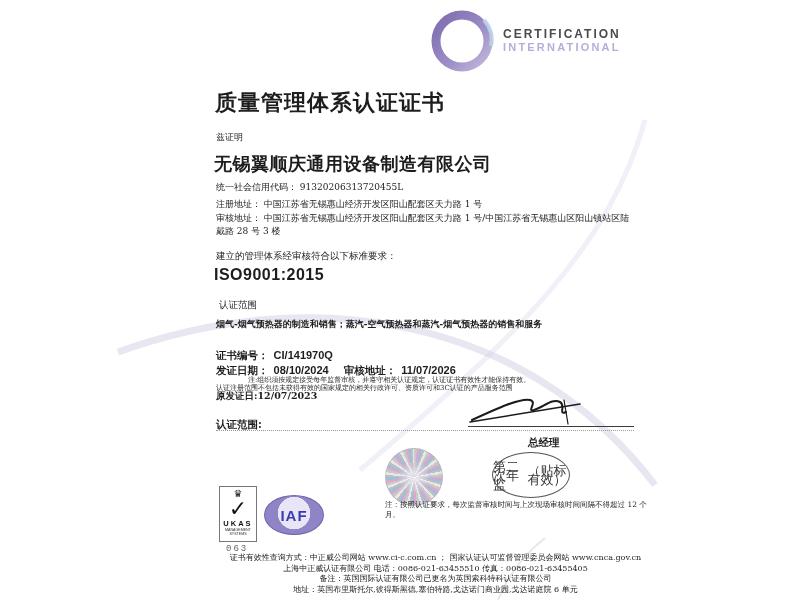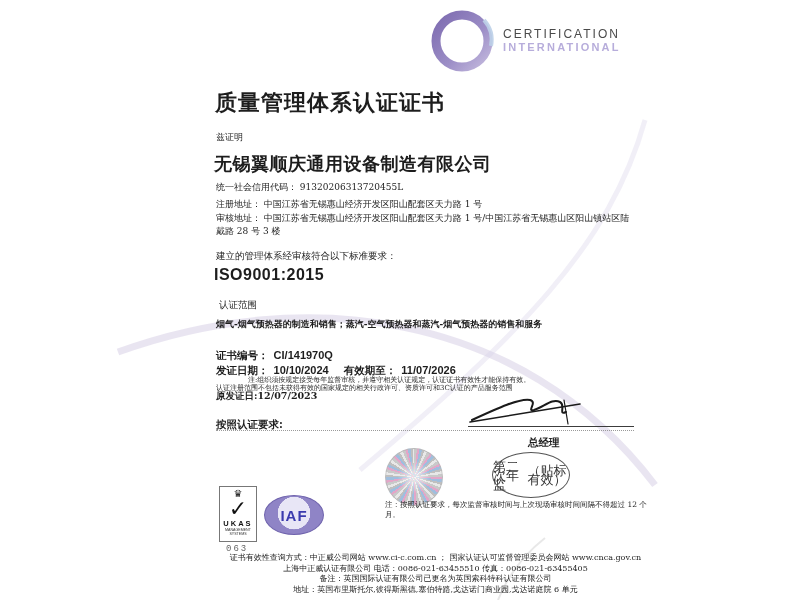--- a/index.html
+++ b/index.html
@@ -4,21 +4,21 @@
 <style>
   html,body{margin:0;padding:0;}
   body{width:800px;height:600px;background:#ffffff;overflow:hidden;
        font-family:"DejaVu Serif","Liberation Serif",serif;color:#1d1d1d;}
   .page{position:relative;width:800px;height:600px;background:#fff;}
   .abs{position:absolute;}
   .bg-swirls{position:absolute;left:0;top:0;z-index:0;}
   .content{position:absolute;left:0;top:0;width:800px;height:600px;z-index:1;}
 
   
-  .logo-text1{font-family:"Liberation Sans",sans-serif;font-size:12px;font-weight:normal;
+  .logo-text1{font-family:"Liberation Sans",sans-serif;font-size:12px;font-weight:bold;
               letter-spacing:2px;color:#4a4a4a;}
   .logo-text2{font-family:"Liberation Sans",sans-serif;font-size:11px;font-weight:bold;
               letter-spacing:2.2px;color:#b7addb;}
 
   .cert-title{font-size:22px;font-weight:bold;letter-spacing:1px;}
   .small{font-size:9px;}
   .tiny{font-size:7px;color:#2a2a2a;}
   .company-name{font-size:18px;font-weight:bold;letter-spacing:0.5px;}
   .iso{font-family:"Liberation Sans",sans-serif;font-size:16px;font-weight:bold;letter-spacing:0.5px;}
   .bold-small{font-size:9px;font-weight:bold;}
@@ -101,34 +101,34 @@
 
     <div class="abs" style="left:219px;top:299px;font-size:9.5px;">认证范围</div>
     <div class="abs bold-small" style="left:216px;top:318px;width:430px;">烟气-烟气预热器的制造和销售；蒸汽-空气预热器和蒸汽-烟气预热器的销售和服务</div>
 
     <div class="abs" style="left:216px;top:344px;">
       <span class="label-serif">证书编号：</span>
       <span class="value-sans">CI/141970Q</span>
     </div>
     <div class="abs" style="left:216px;top:359px;">
       <span class="label-serif">发证日期：</span>
-      <span class="value-sans">10/10/2024</span>
-      <span class="label-serif" style="margin-left:10px;">有效期至：</span>
+      <span class="value-sans">08/10/2024</span>
+      <span class="label-serif" style="margin-left:10px;">审核地址：</span>
       <span class="value-sans">11/07/2026</span>
     </div>
     <div class="abs tiny" style="left:216px;top:375px;width:430px;margin-left:32px;">注:组织须按规定接受每年监督审核，并遵守相关认证规定，认证证书有效性才能保持有效。</div>
     <div class="abs tiny" style="left:216px;top:383px;width:430px;">认证注册范围不包括未获得有效的国家规定的相关行政许可、资质许可和3C认证的产品服务范围</div>
     <div class="abs" style="left:216px;top:390px;font-size:9.5px;font-weight:bold;">原发证日:12/07/2023</div>
 
     <svg class="abs" style="left:468px;top:390px;" width="120" height="38" viewBox="0 0 120 38">
       <path d="M4,30 C30,18 52,8 62,10 C70,12 58,22 66,20 C76,17 84,8 92,12 C98,15 90,26 98,22" fill="none" stroke="#1a1a1a" stroke-width="2" stroke-linecap="round"></path>
       <path d="M2,32 L112,14" fill="none" stroke="#1a1a1a" stroke-width="1.6" stroke-linecap="round"></path>
       <path d="M96,10 L100,34" fill="none" stroke="#1a1a1a" stroke-width="1.2" stroke-linecap="round"></path>
     </svg>
-    <div class="abs label-serif" style="left:216px;top:418px;">按照认证要求:</div>
+    <div class="abs label-serif" style="left:216px;top:418px;">认证范围:</div>
     <div class="abs solid-rule" style="left:468px;top:426px;width:166px;"></div>
     <div class="abs dotted-rule" style="left:216px;top:430px;width:418px;"></div>
     <div class="abs label-serif" style="left:528px;top:436px;">总经理</div>
 
     <div class="abs hologram" style="left:385px;top:448px;"></div>
     <div class="abs oval-stamp" style="left:492px;top:452px;">
       <div>第二次年监</div>
       <div>（贴标有效）</div>
     </div>
     <div class="abs" style="left:385px;top:500px;width:262px;font-size:7.5px;line-height:9.5px;">注：按照认证要求，每次监督审核时间与上次现场审核时间间隔不得超过 12 个月。</div>

